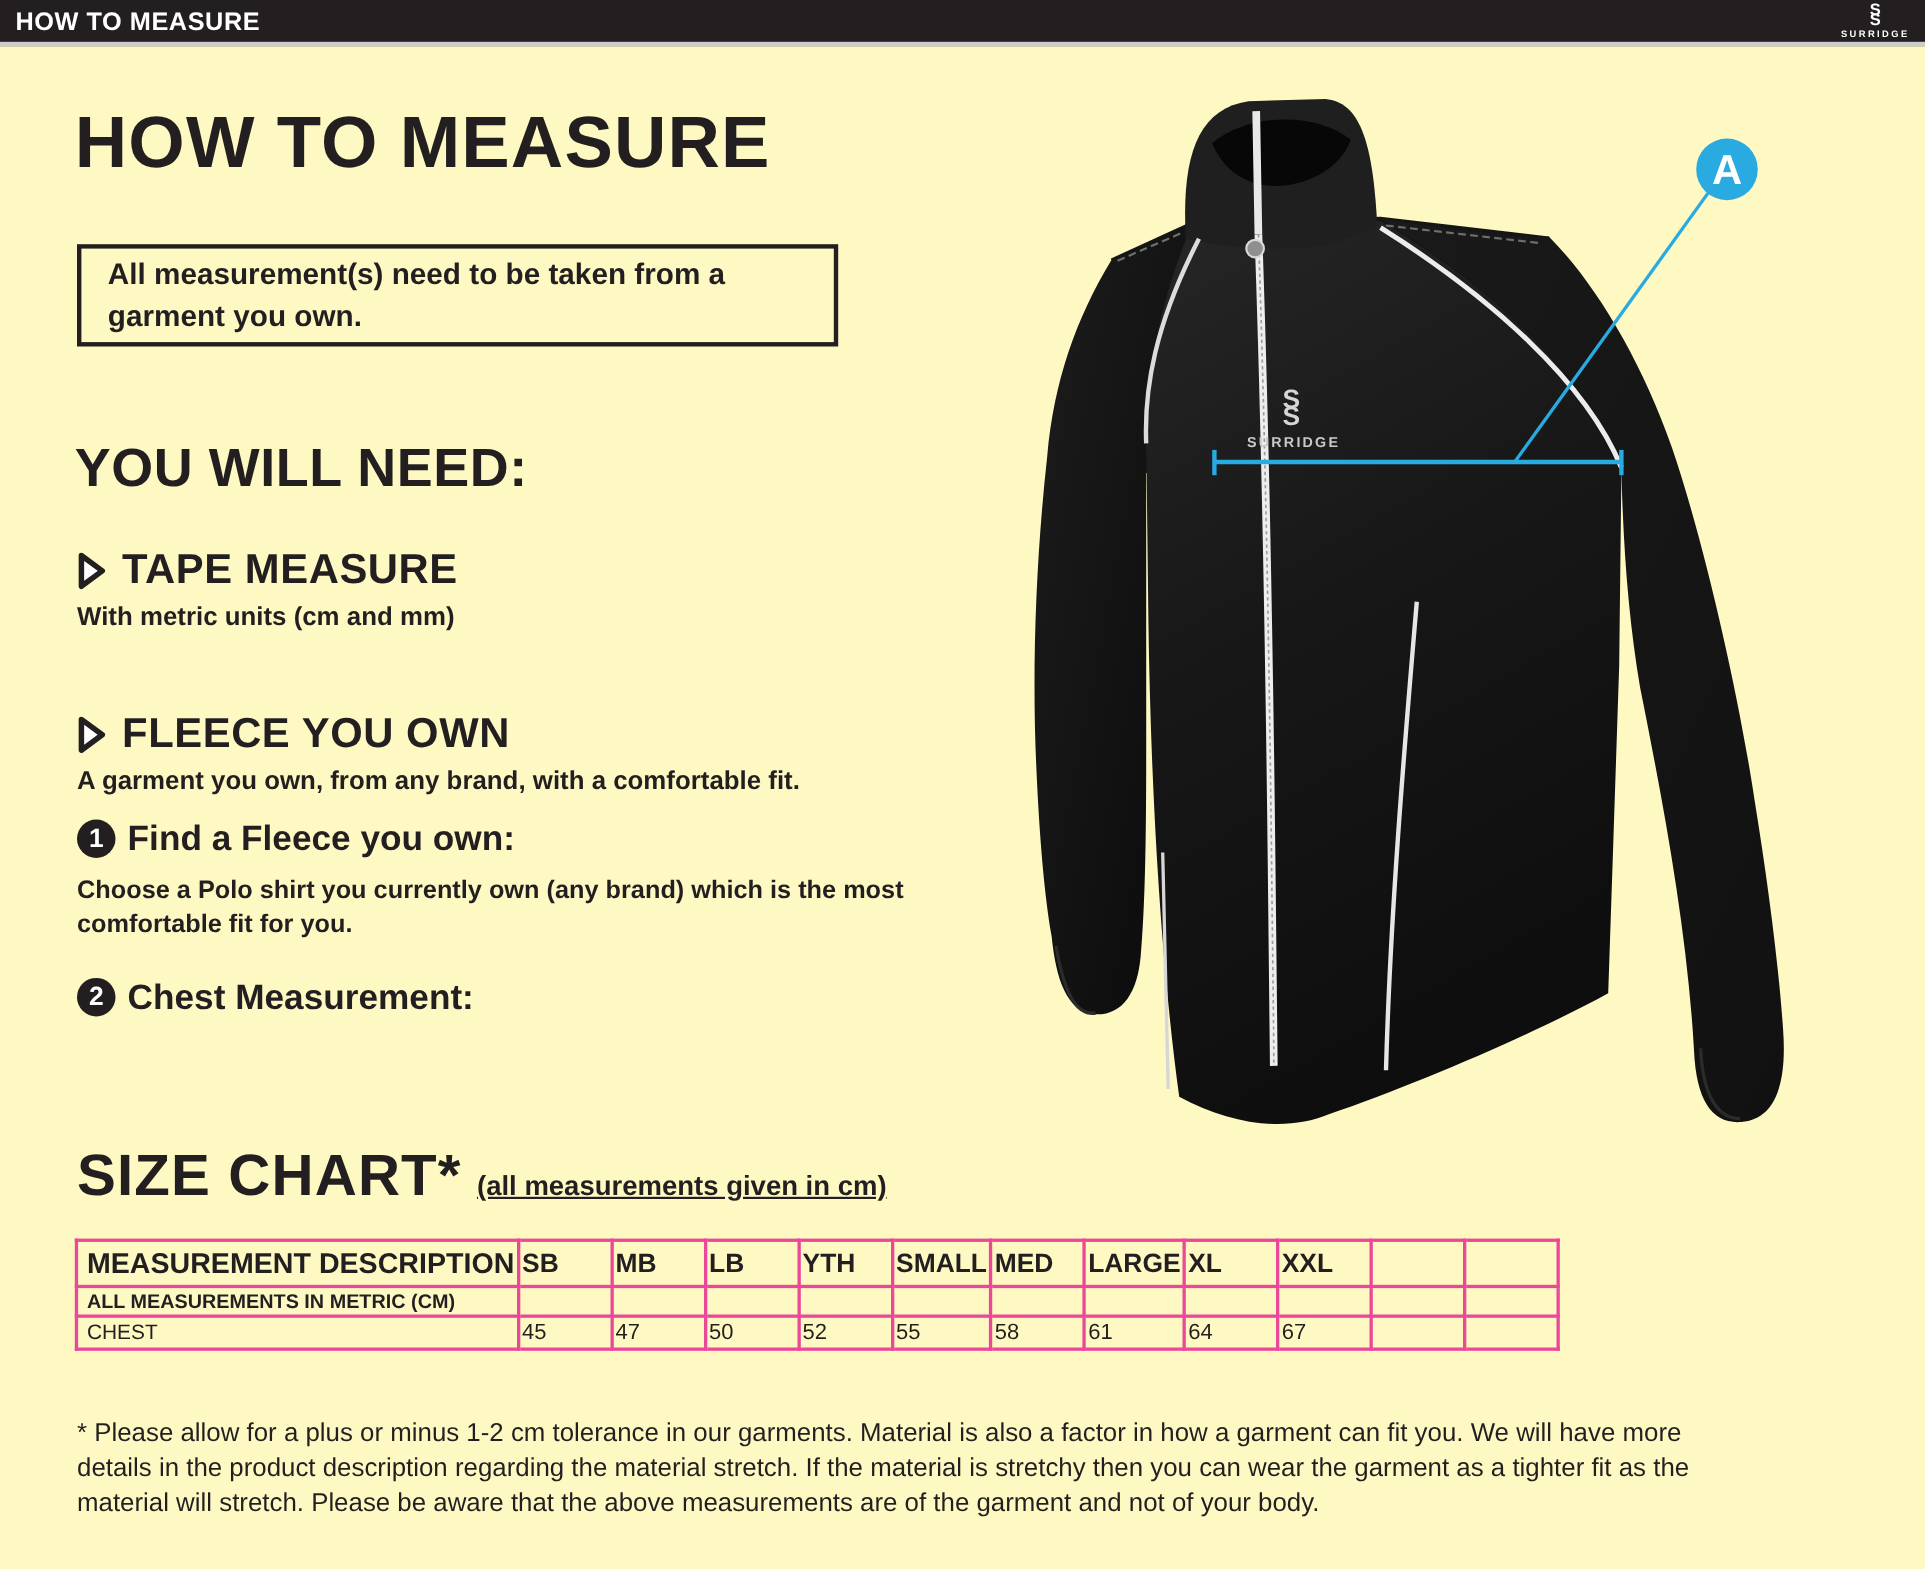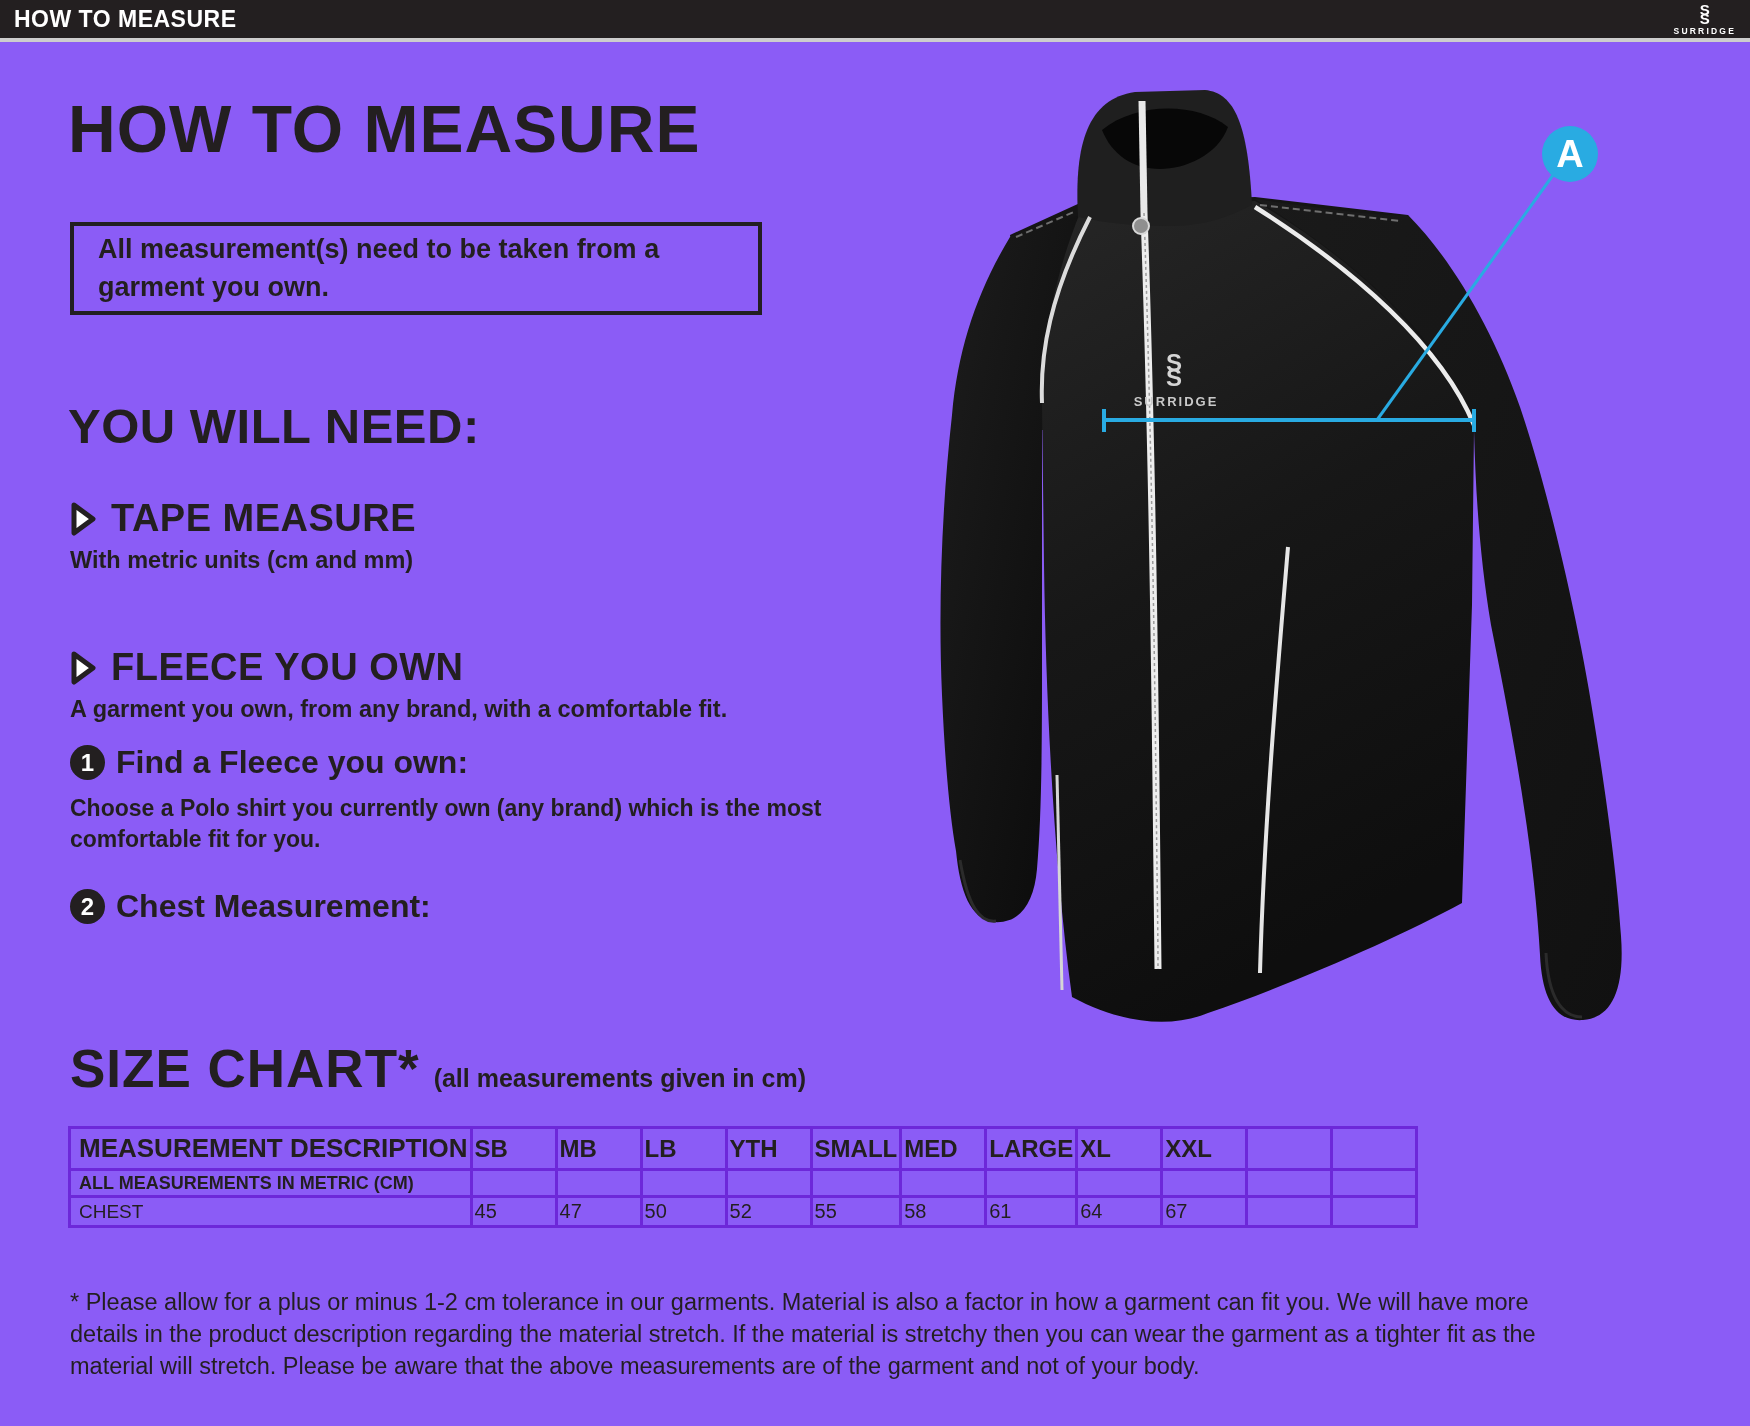--- a/index.html
+++ b/index.html
@@ -1,16 +1,16 @@
 <!DOCTYPE html>
 <html><head>
 <meta charset="utf-8">
 <style>
   html,body{margin:0;padding:0;background:#ffffff;}
-  .canvas{position:relative;width:1750px;height:1426px;background:#8b5cf6;overflow:hidden;
+  .canvas{position:relative;width:1750px;height:1426px;background:#fef9c3;overflow:hidden;
           font-family:"Liberation Sans",sans-serif;color:#231f20;}
 
   
   .topbar{position:absolute;left:0;top:0;width:100%;height:42px;background:#231f20;
           border-bottom:4px solid #cdcdcd;box-sizing:border-box;display:flex;
           align-items:center;justify-content:space-between;padding:0 14px;}
   .topbar-title{color:#fff;font-size:23px;font-weight:bold;letter-spacing:.5px;}
   .brand{display:flex;flex-direction:column;align-items:center;color:#fff;margin-top:2px;}
   .brand-mark{display:flex;flex-direction:column;align-items:center;font-weight:bold;
               font-size:15px;line-height:.60;}
@@ -32,25 +32,25 @@
   .step{position:absolute;left:70px;}
   .step-head{display:flex;align-items:center;}
   .step-badge{width:35px;height:35px;border-radius:50%;background:#231f20;color:#fff;
               font-size:24px;font-weight:bold;display:flex;align-items:center;
               justify-content:center;flex:0 0 35px;}
   .step-title{font-size:32px;font-weight:bold;margin-left:11px;}
   .step-desc{font-size:23px;font-weight:bold;line-height:1.34;margin-top:12px;width:860px;}
 
   .sizechart-head{position:absolute;left:70px;top:1038px;display:flex;align-items:baseline;}
   .sizechart-title{font-size:53px;font-weight:bold;letter-spacing:1px;}
-  .sizechart-sub{font-size:25px;font-weight:bold;margin-left:14px;}
+  .sizechart-sub{font-size:25px;font-weight:bold;margin-left:14px;text-decoration:underline;}
 
   
   .tbl{position:absolute;left:68px;top:1126px;border-collapse:collapse;table-layout:fixed;}
-  .tbl td,.tbl th{border:3px solid #6d28d9;box-sizing:border-box;overflow:hidden;
+  .tbl td,.tbl th{border:3px solid #ec4899;box-sizing:border-box;overflow:hidden;
                   white-space:nowrap;padding:0 2px;}
   .tbl .c-desc{width:322px;text-align:left;padding-left:8px;}
   .tbl .c-size{width:85px;text-align:left;}
   .tbl .r-head{height:42px;}
   .tbl .r-head .c-desc{font-size:26px;font-weight:bold;}
   .tbl .r-head .c-size{font-size:24px;font-weight:bold;}
   .tbl .r-metric{height:27px;font-size:18px;font-weight:bold;}
   .tbl .r-data{height:30px;}
   .tbl .r-data .c-desc{font-size:19px;font-weight:normal;}
   .tbl .r-data .c-size{font-size:20px;font-weight:normal;}

